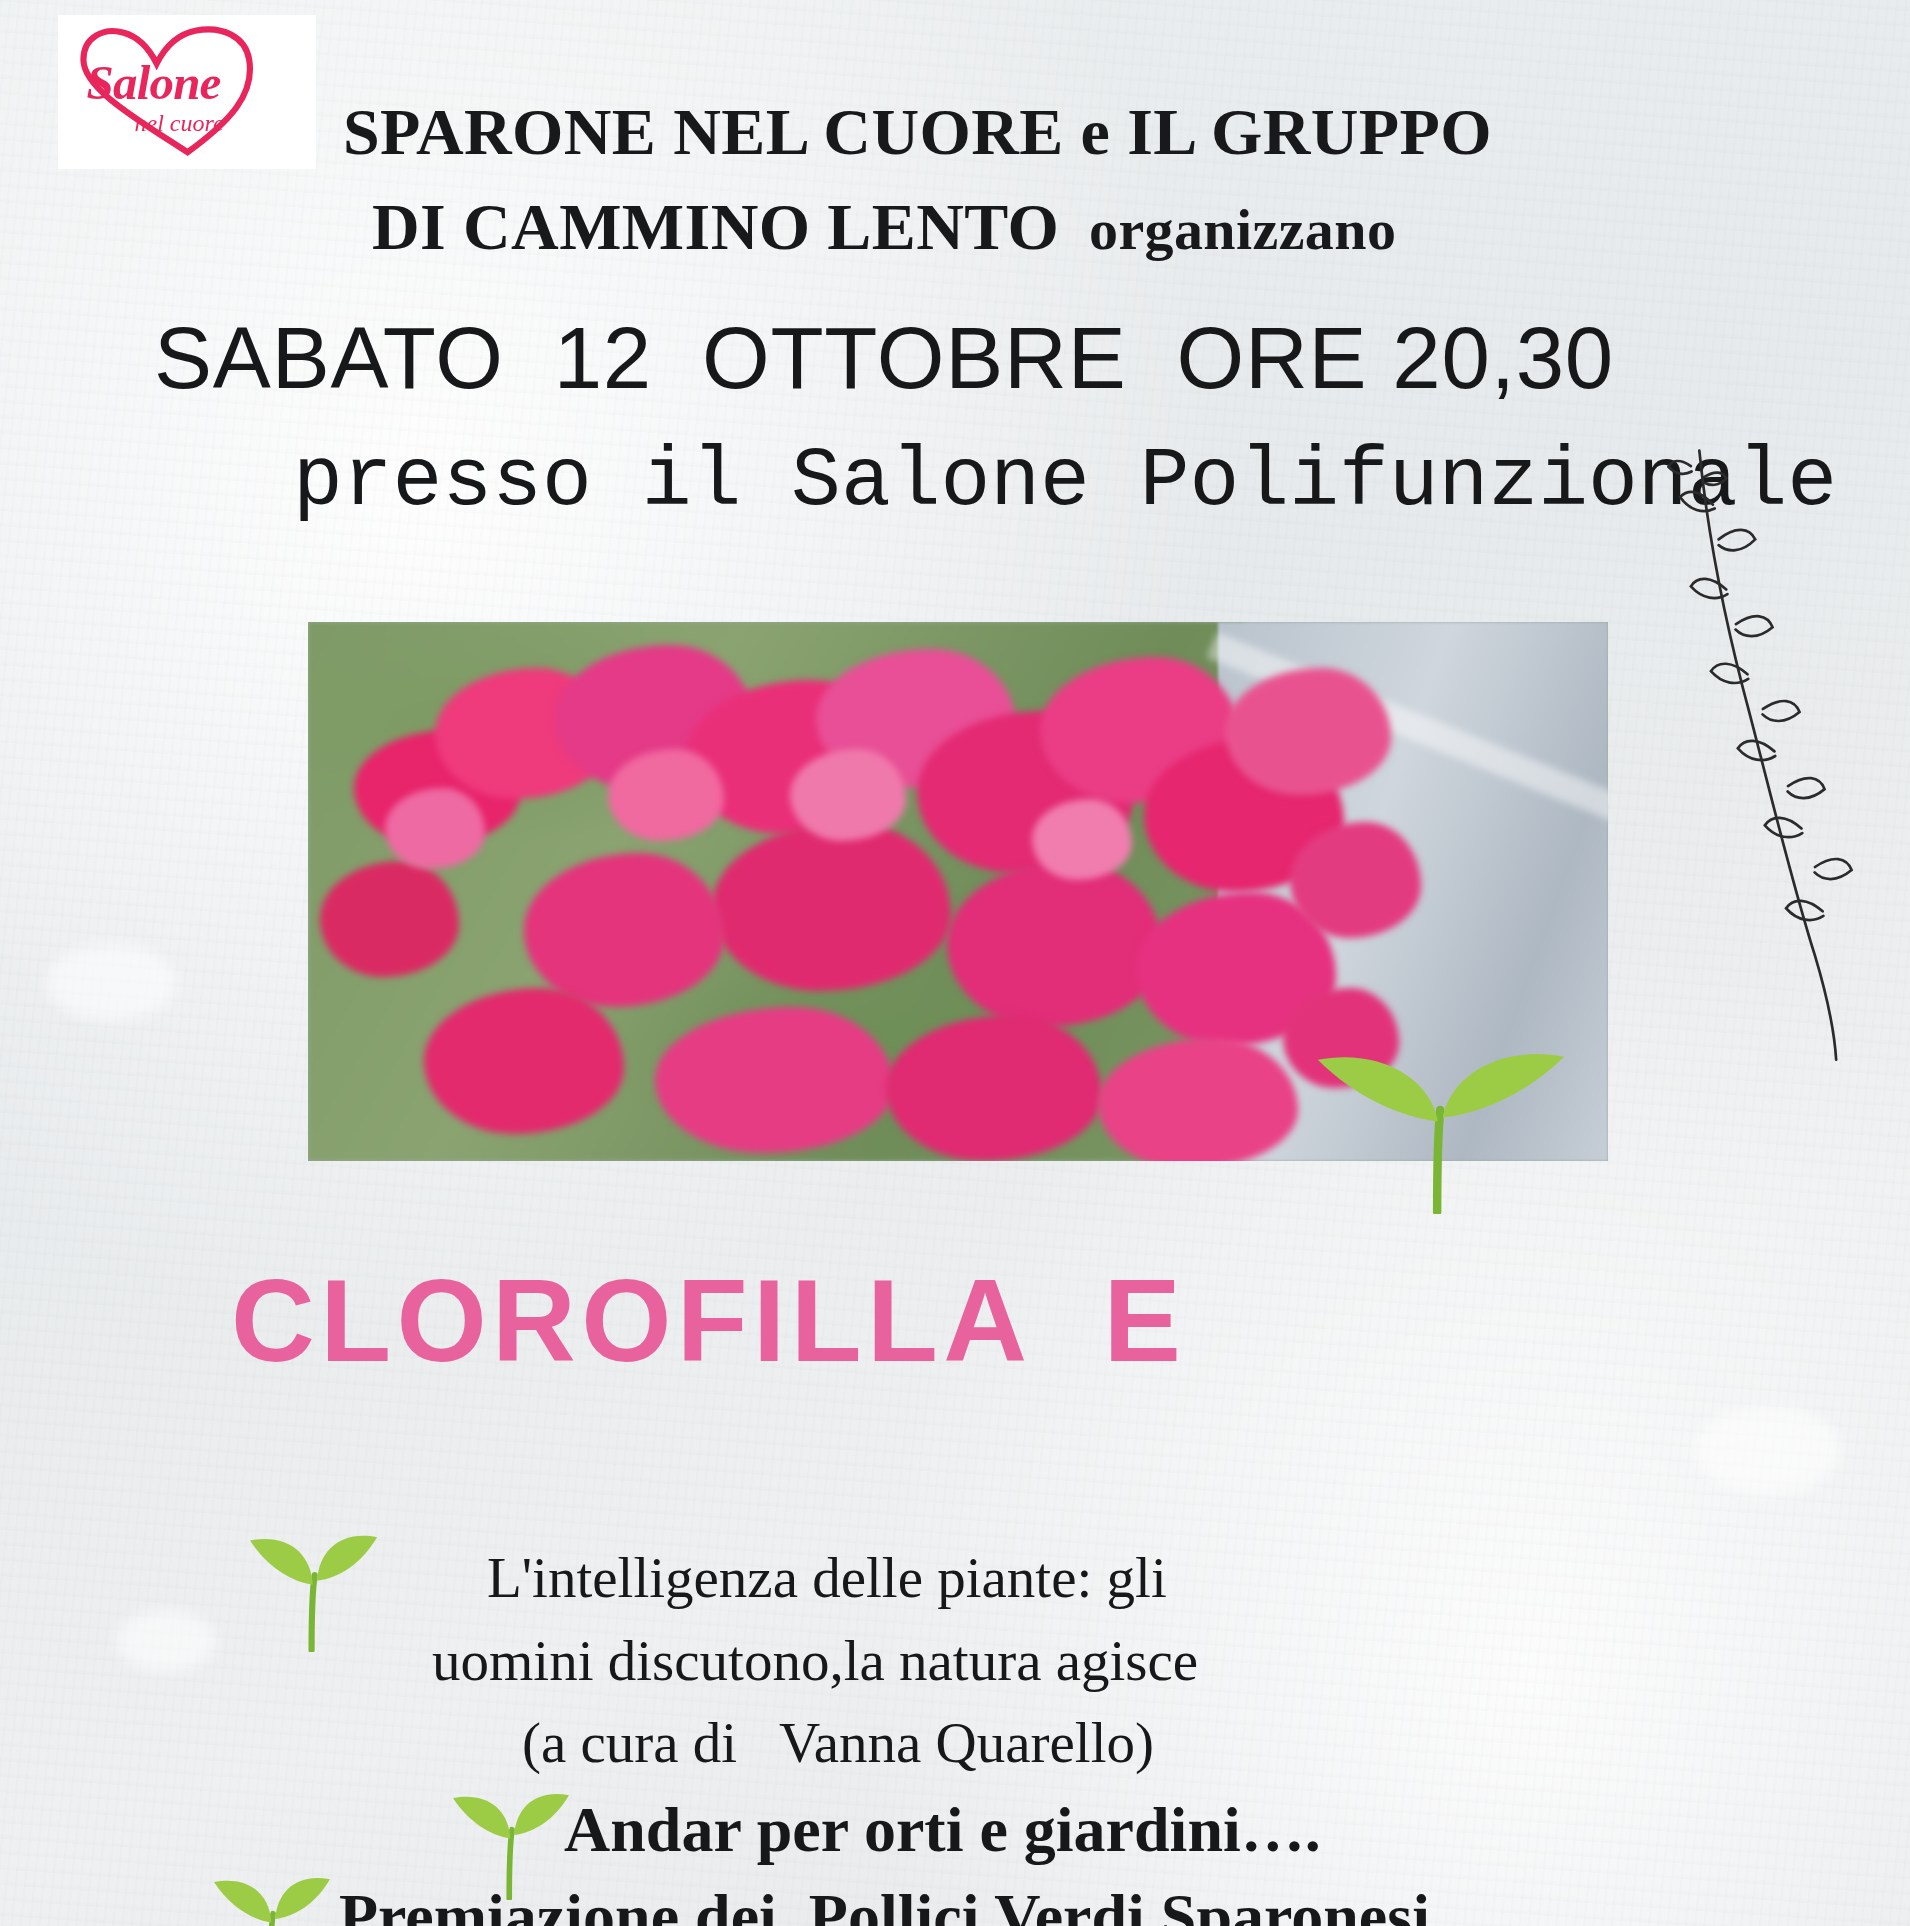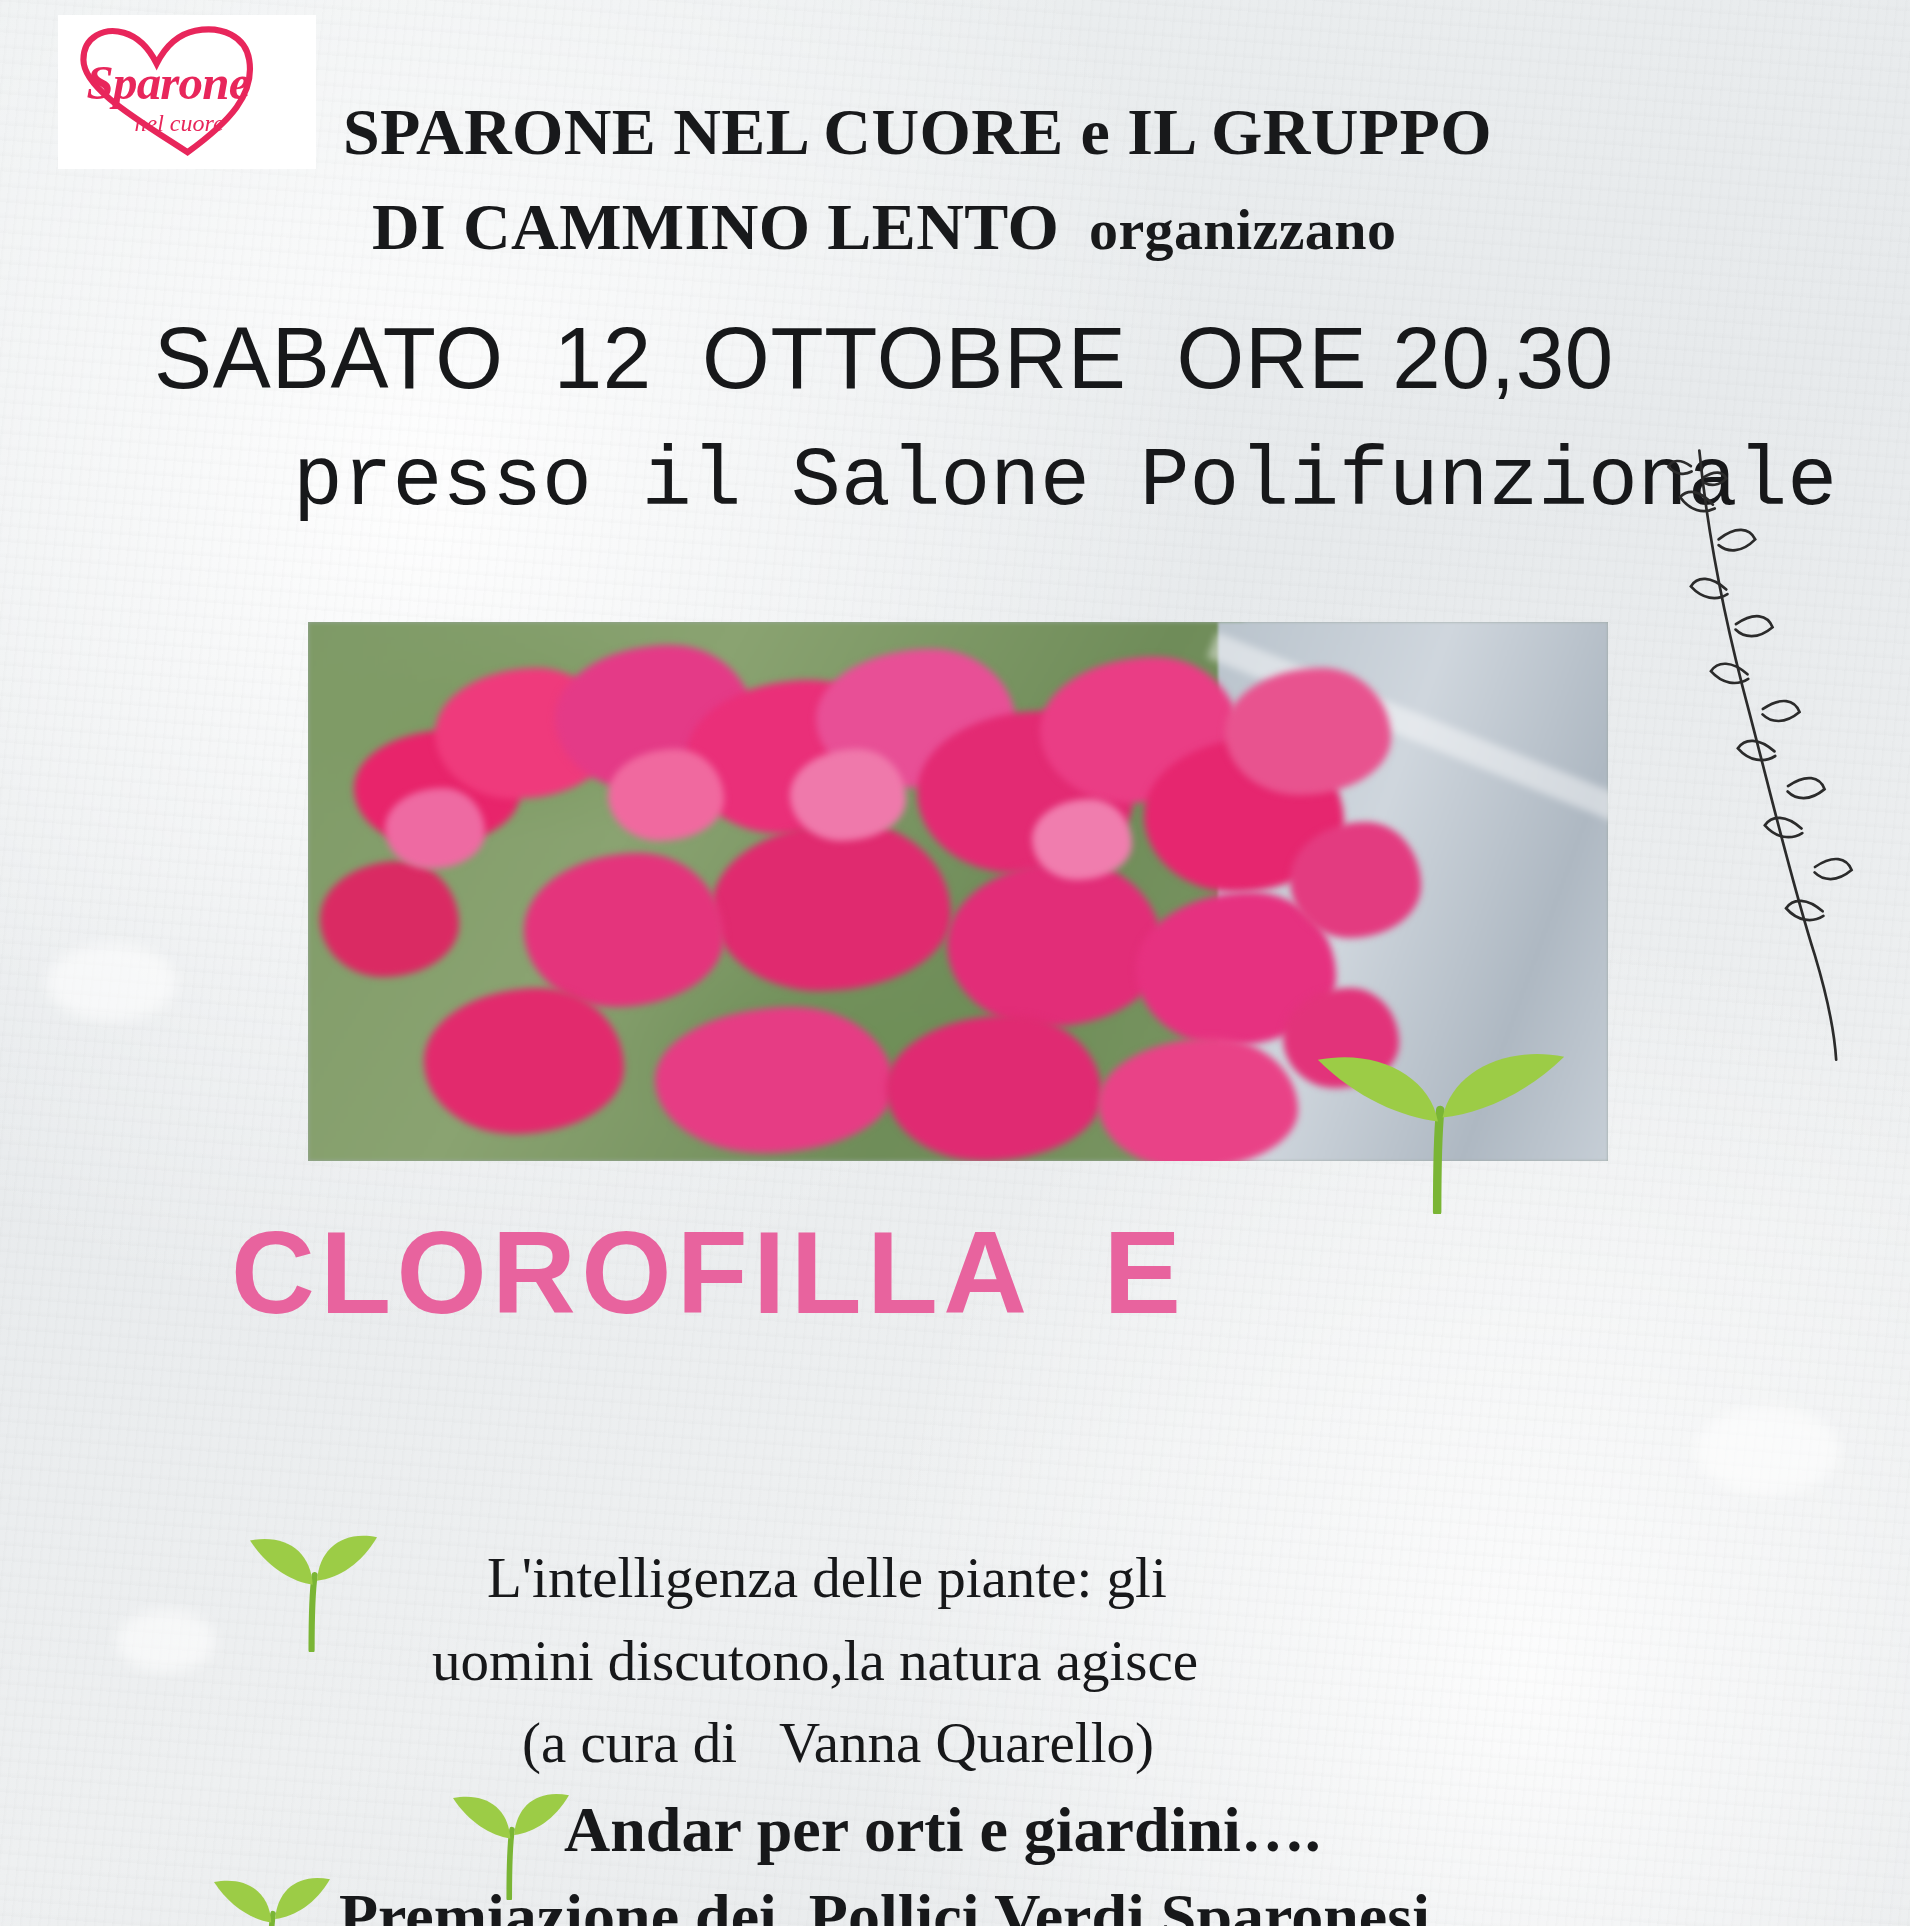--- a/index.html
+++ b/index.html
@@ -130,20 +130,21 @@
   }
 
   
   .title {
     position: absolute;
     font-family: "Liberation Sans", sans-serif;
     font-weight: bold;
     color: #e8639e;
     letter-spacing: 5.4px;
     white-space: pre;
+    margin-top: 48px;
   }
   .title1 { left: 231px; top: 1206px; font-size: 116px; }
   .title2 { left: 354px; top: 1341px; font-size: 116px; }
 
   
   .prog {
     position: absolute;
     font-family: "Liberation Serif", serif;
     color: #17181a;
     white-space: pre;
@@ -170,21 +171,21 @@
 
   <div class="blotch" style="left:46px; top:944px; width:131px; height:77px;"></div>
   <div class="blotch" style="left:116px; top:1610px; width:100px; height:62px;"></div>
   <div class="blotch" style="left:1695px; top:1406px; width:146px; height:89px;"></div>
 
   <div class="logo-box">
     <div class="logo-inner">
       <svg width="239" height="139" viewBox="0 0 620 360" style="position:absolute;left:0;top:0;">
         <path d="M310 335 C180 250 40 170 40 95 C40 35 95 10 145 25 C190 38 215 75 230 105 C248 70 280 30 330 20 C400 6 460 35 470 95 C485 185 420 255 310 335 Z" fill="none" stroke="#e8265b" stroke-width="16"></path>
       </svg>
-      <div class="logo-text-main">Sparone</div>
+      <div class="logo-text-main">Salone</div>
       <div class="logo-text-sub">nel cuore</div>
     </div>
   </div>
 
   <div class="head-line head1"><span>SPARONE NEL CUORE</span><span> e </span><span>IL GRUPPO</span></div>
   <div class="head-line head2"><span>DI CAMMINO LENTO</span><span class="small">  organizzano</span></div>
 
   <div class="big-line big1">SABATO  12  OTTOBRE  ORE 20,30</div>
   <div class="big-line big2">presso il Salone Polifunzionale</div>
 

